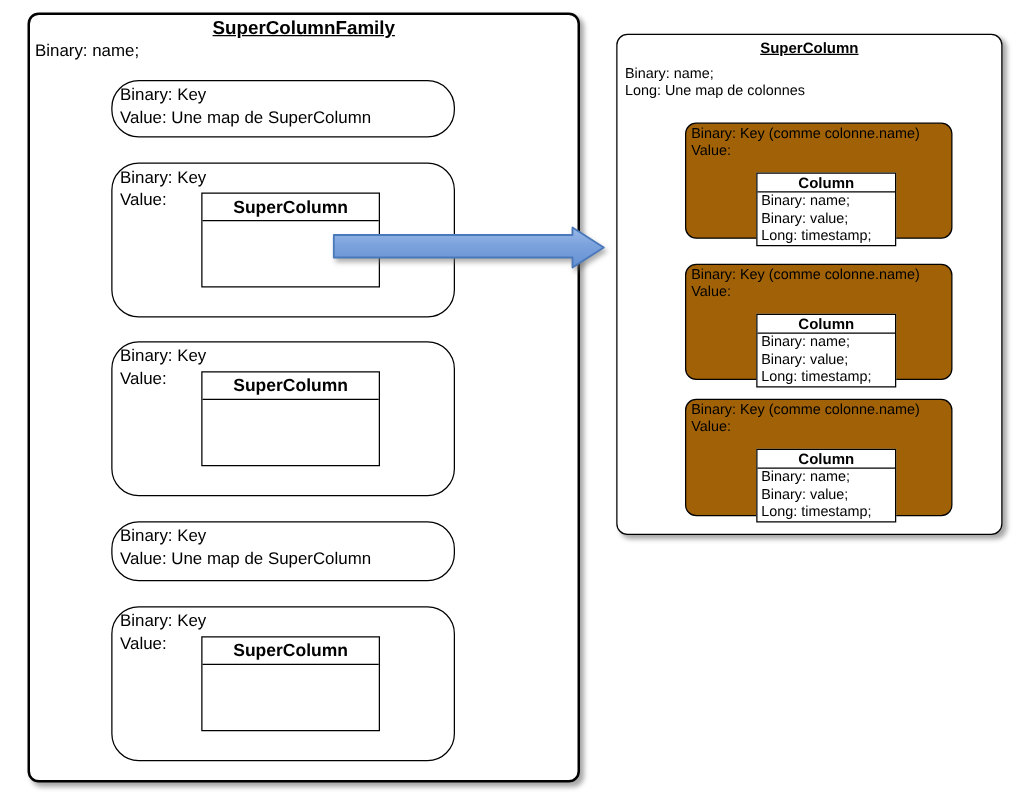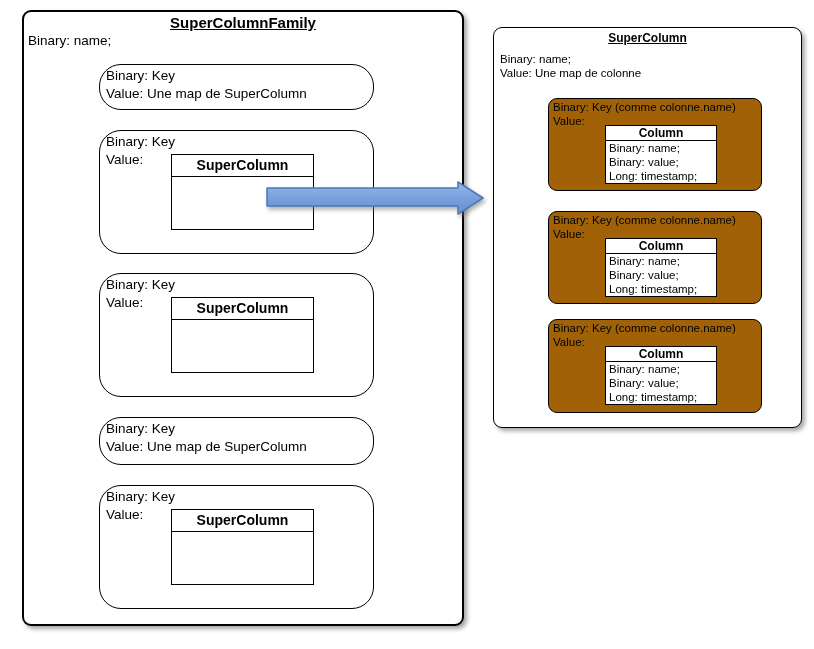--- a/index.html
+++ b/index.html
@@ -15,21 +15,21 @@
   }
   .panel-title{
     position:absolute;left:0;top:2px;width:100%;text-align:center;
     font-weight:bold;text-decoration:underline;white-space:nowrap;
   }
   
   #left-panel{left:22px;top:10px;width:442px;height:616px;padding-left:33px;}
   #left-panel .panel-title{font-size:15px;}
   #left-name{position:absolute;left:4px;top:21px;font-size:13.5px;}
   .ibox{
-    position:absolute;left:75px;width:275px;box-sizing:border-box;background:#fff;
+    position:absolute;left:65px;width:275px;box-sizing:border-box;background:#fff;
     border:1.5px solid #000;border-radius:22px;font-size:13.5px;line-height:18px;
   }
   .ibox .box-text{padding:2px 0 0 6px;}
   .ibox-1{top:52px;height:46px;}
   .ibox-2{top:118px;height:124px;}
   .ibox-3{top:261px;height:124px;}
   .ibox-4{top:405px;height:48px;}
   .ibox-5{top:473px;height:124px;}
   .sc-table{
     position:absolute;left:71px;top:23px;width:143px;height:76px;box-sizing:border-box;
@@ -45,21 +45,21 @@
   #right-fields{position:absolute;left:6px;top:24px;font-size:11.5px;line-height:14px;}
   .rbox{
     position:absolute;left:54px;width:214px;box-sizing:border-box;background:#a16207;
     border:1.5px solid #000;border-radius:9px;font-size:11.5px;line-height:13.5px;
   }
   .rbox .box-text{padding:2px 0 0 4px;}
   .rbox-1{top:70px;height:93px;}
   .rbox-2{top:183px;height:93px;}
   .rbox-3{top:291px;height:94px;}
   .col-table{
-    position:absolute;left:56px;top:26px;width:112px;box-sizing:border-box;
+    position:absolute;left:56px;top:39px;width:112px;box-sizing:border-box;
     border:1px solid #000;background:#fff;
   }
   .col-table .col-head{
     box-sizing:border-box;height:15px;line-height:14px;border-bottom:1.5px solid #000;
     font-weight:bold;font-size:12px;text-align:center;
   }
   .col-table .col-row{padding-left:3px;height:14px;line-height:14px;font-size:11.5px;white-space:nowrap;}
   
   #arrow-svg{
     position:absolute;left:266px;top:180px;width:220px;height:38px;
@@ -128,21 +128,21 @@
         <stop offset="1" stop-color="#6490d3"></stop>
       </linearGradient>
     </defs>
     <polygon points="1,8 192,8 192,2 217,18 192,34 192,26 1,26" fill="url(#arrowGrad)" stroke="#4a79bb" stroke-width="1.5" stroke-linejoin="round"></polygon>
   </svg>
 
   <div id="right-panel" class="panel">
     <div class="panel-title">SuperColumn</div>
     <div id="right-fields">
       <div>Binary: name;</div>
-      <div>Value: Une map de colonne</div>
+      <div>Long: Une map de colonnes</div>
     </div>
 
     <div class="rbox rbox-1">
       <div class="box-text">
         <div>Binary: Key (comme colonne.name)</div>
         <div>Value:</div>
       </div>
       <div class="col-table">
         <div class="col-head">Column</div>
         <div class="col-row">Binary: name;</div>

